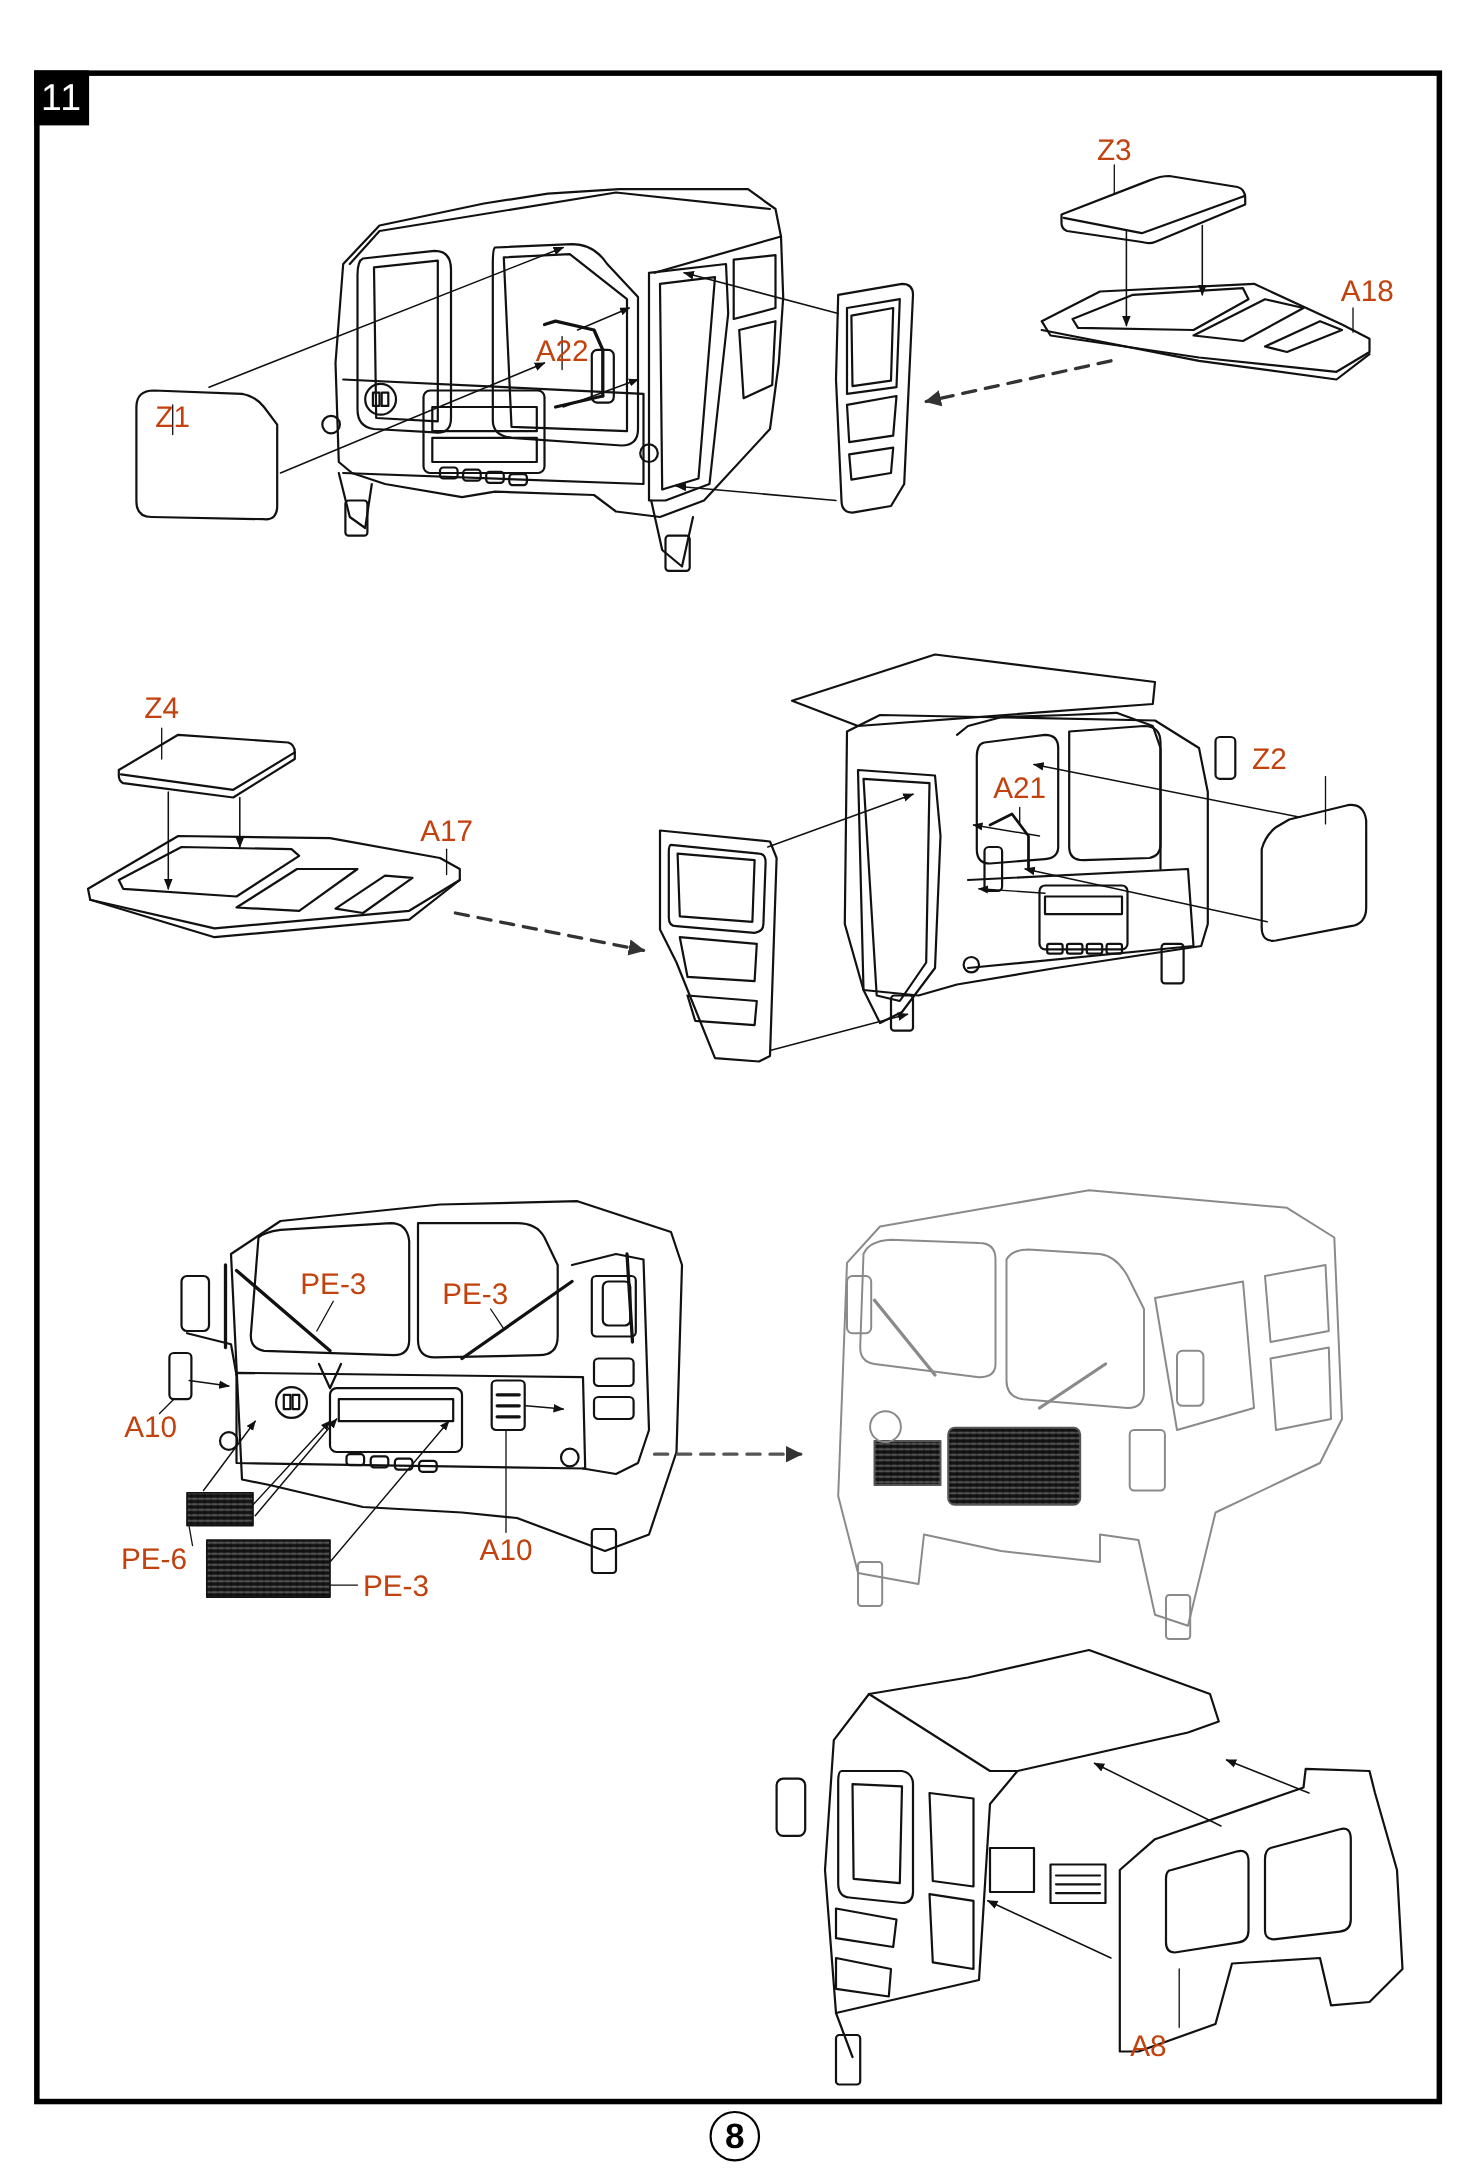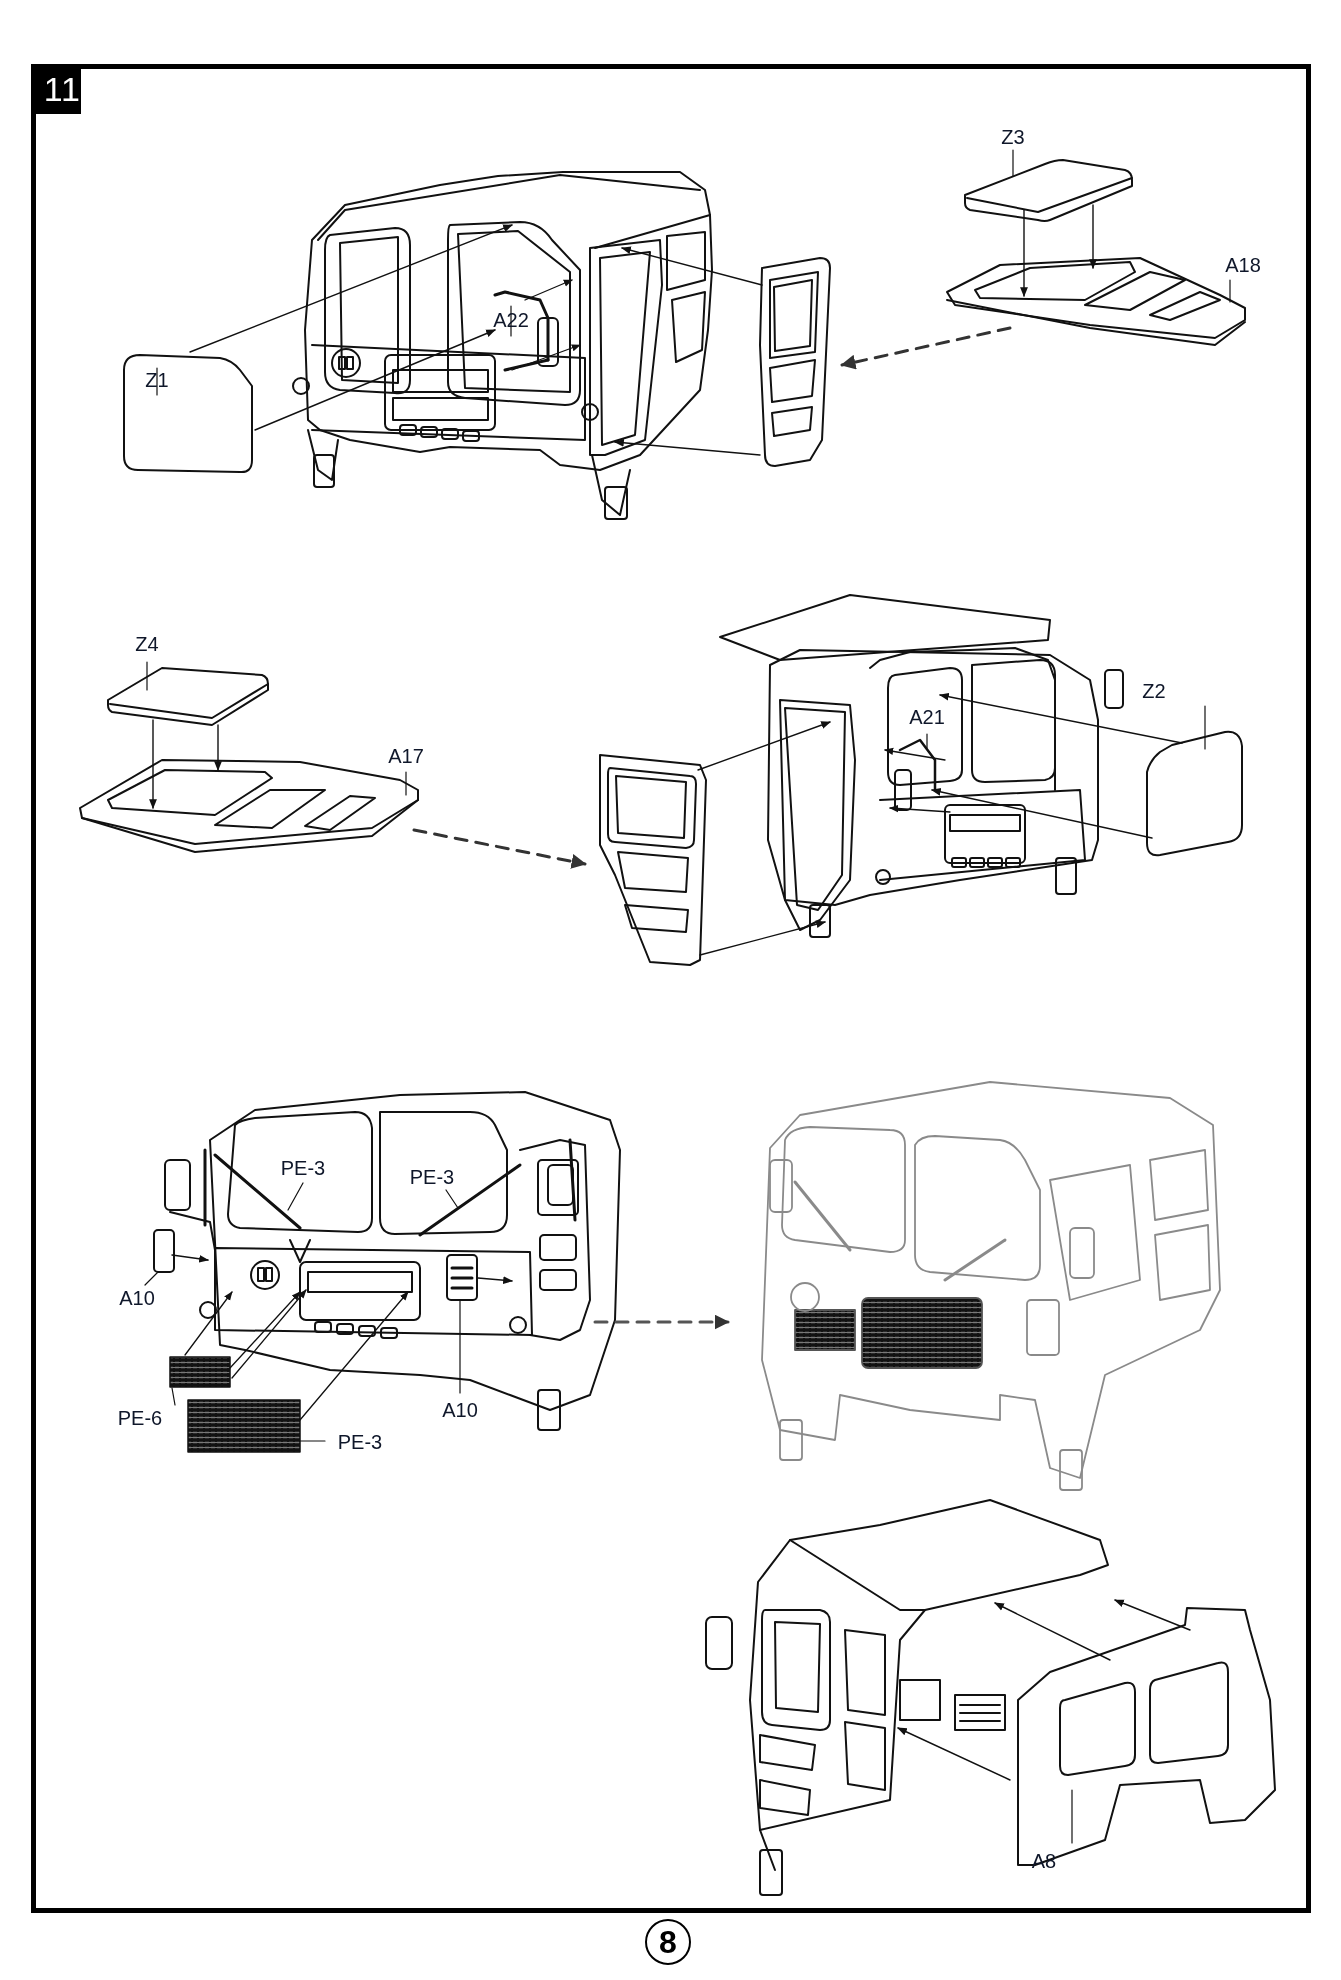--- a/index.html
+++ b/index.html
@@ -1,21 +1,21 @@
 <!DOCTYPE html>
 <html><head>
 <meta charset="utf-8">
 <style>
   html,body{margin:0;padding:0;background:#ffffff;}
   body{width:1341px;height:1980px;position:relative;overflow:hidden;font-family:"Liberation Sans",sans-serif;}
   #sheet{position:absolute;left:0;top:0;width:1341px;height:1980px;}
   .frame{position:absolute;left:31px;top:64px;width:1270px;height:1839px;border:5px solid #000;box-sizing:content-box;}
-  .step-badge{position:absolute;left:31px;top:64px;width:50px;height:50px;background:#000;color:#fff;font-size:34px;line-height:50px;text-align:right;letter-spacing:1px;}
+  .step-badge{position:absolute;left:31px;top:64px;width:50px;height:50px;background:#000;color:#fff;font-size:34px;line-height:50px;text-align:center;letter-spacing:1px;}
   .page-num{position:absolute;left:645px;top:1919px;width:42px;height:42px;border:2px solid #000;border-radius:50%;text-align:center;line-height:42px;font-size:32px;font-weight:bold;}
-  .lbl{position:absolute;font-size:20px;color:#0f172a;transform:translate(-50%,-50%);white-space:nowrap;}
+  .lbl{position:absolute;font-size:27px;color:#c2410c;transform:translate(-50%,-50%);white-space:nowrap;}
 </style>
 </head>
 <body>
 
 <div id="sheet">
   <div class="frame"></div>
   <div class="step-badge">11</div>
 
   <svg width="1341" height="1980" style="position:absolute;left:0;top:0" fill="none" stroke="#111" stroke-width="2" stroke-linejoin="round" stroke-linecap="round">
     <defs>

